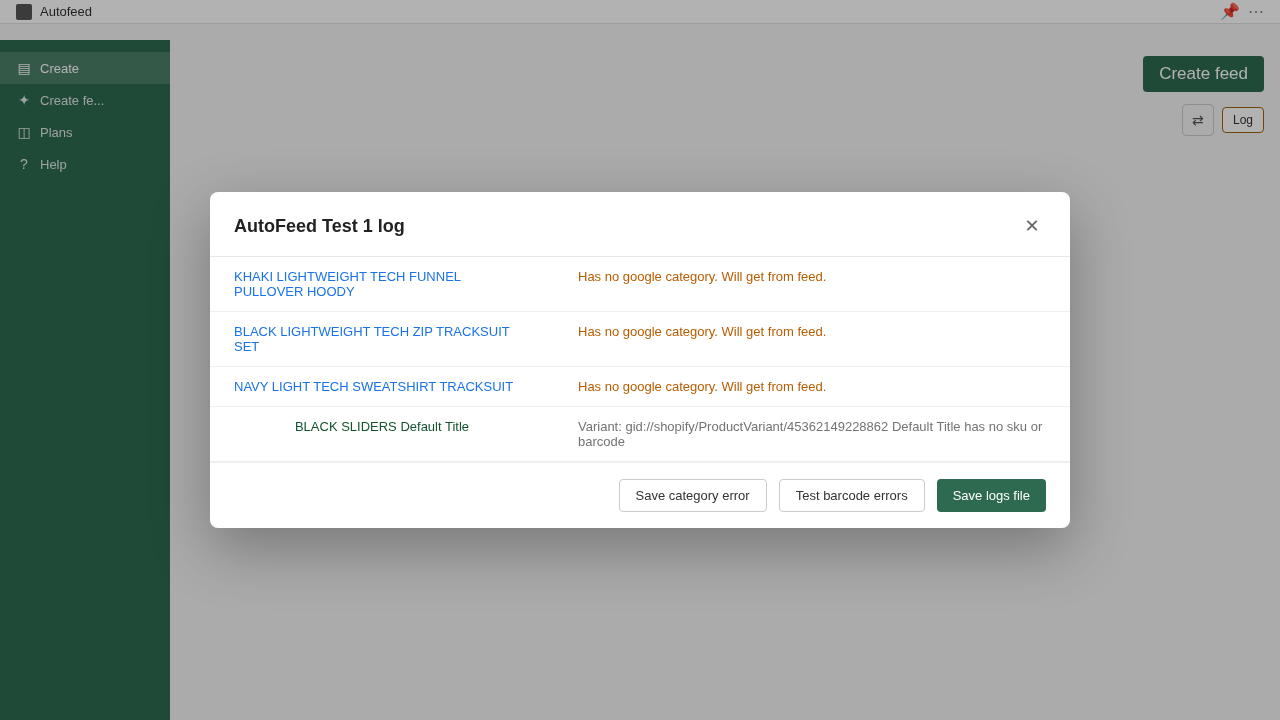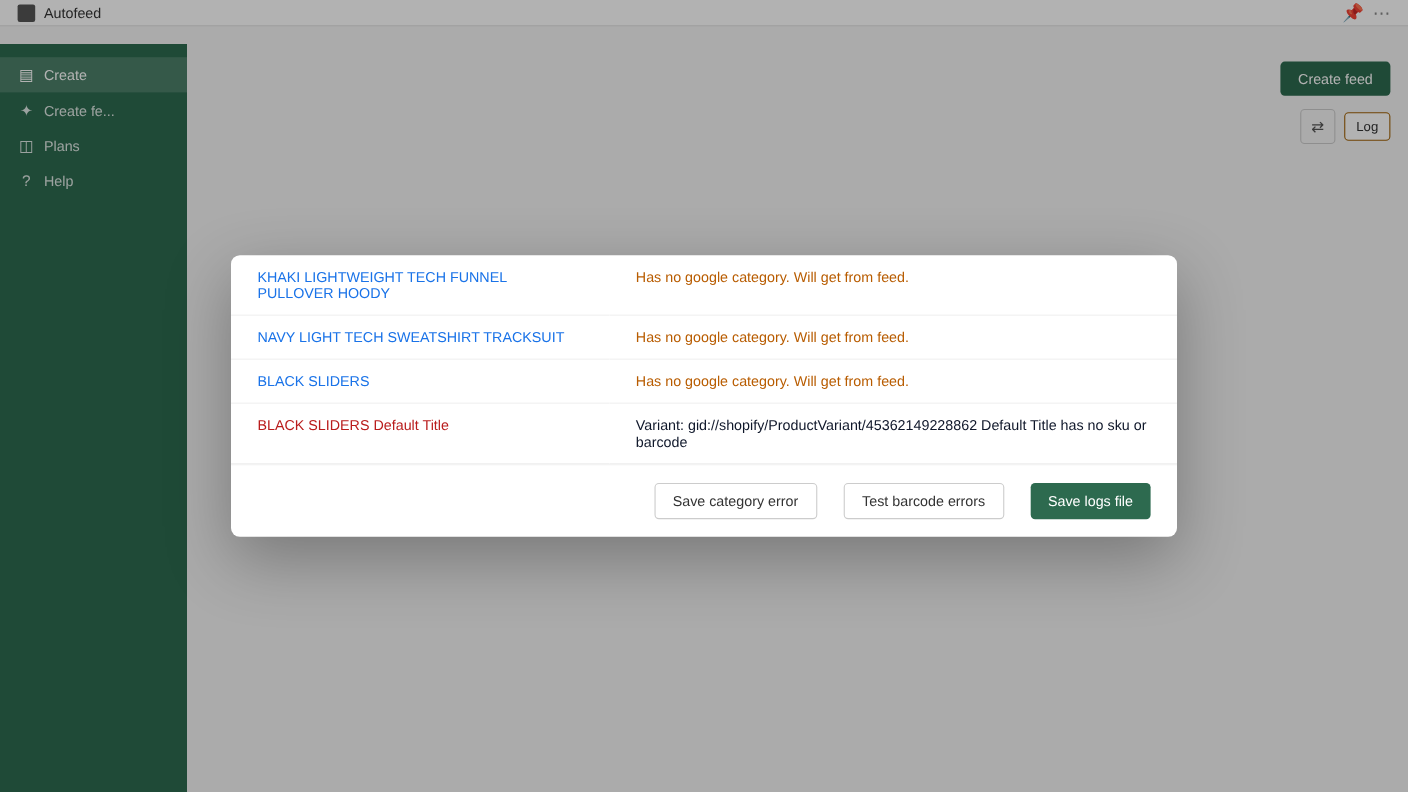--- a/index.html
+++ b/index.html
@@ -94,21 +94,21 @@
       display: flex;
       justify-content: flex-end;
       margin-bottom: 12px;
     }
     .create-feed-btn {
       background: #2d6a4f;
       color: #fff;
       border: none;
       border-radius: 4px;
       padding: 8px 16px;
-      font-size: 13px;
+      font-size: 17px;
       cursor: pointer;
     }
 
     
     .log-bar {
       display: flex;
       justify-content: flex-end;
       align-items: center;
       gap: 8px;
       margin-bottom: 8px;
@@ -204,21 +204,21 @@
     .log-table td:first-child {
       color: #1a73e8;
       width: 40%;
       font-weight: 500;
     }
 
     .modal-footer {
       padding: 16px 24px;
       display: flex;
       justify-content: flex-end;
-      gap: 24px;
+      gap: 12px;
       border-top: 1px solid #f0f0f0;
     }
     .btn-outline {
       background: #fff;
       border: 1px solid #ccc;
       border-radius: 4px;
       padding: 8px 16px;
       font-size: 13px;
       cursor: pointer;
       color: #333;
@@ -293,39 +293,43 @@
   </div>
   <div class="log-bar">
     <div class="sync-icon">⇄</div>
     <button class="log-btn2">Log</button>
   </div>
 </div>
 
 <div class="overlay"></div>
 
 <div class="modal">
+  <div class="modal-header">
+    <span class="modal-title">AutoFeed Test 1 log</span>
+    <div class="modal-close">✕</div>
+  </div>
 
   <div class="modal-body">
     <table class="log-table">
       <tbody id="log-tbody">
       <tr>
             <td style="color: rgb(26, 115, 232); cursor: pointer;">KHAKI LIGHTWEIGHT TECH FUNNEL PULLOVER HOODY</td>
             <td style="color: rgb(184, 92, 0);">Has no google category. Will get from feed.</td>
           </tr>
           <tr>
+            <td style="color: rgb(26, 115, 232); cursor: pointer;">BLACK LIGHTWEIGHT TECH ZIP TRACKSUIT SET</td>
+            <td style="color: rgb(184, 92, 0);">Has no google category. Will get from feed.</td>
+          </tr>
+          <tr>
             <td style="color: rgb(26, 115, 232); cursor: pointer; margin-top: 20px;">NAVY LIGHT TECH SWEATSHIRT TRACKSUIT</td>
             <td style="color: rgb(184, 92, 0);">Has no google category. Will get from feed.</td>
           </tr>
           <tr>
-            <td style="color: rgb(26, 115, 232); cursor: pointer;">BLACK SLIDERS</td>
-            <td style="color: rgb(184, 92, 0);">Has no google category. Will get from feed.</td>
-          </tr>
-          <tr>
-            <td style="color: #b91c1c; cursor: pointer;">BLACK SLIDERS Default Title</td>
-            <td style="color: #0f172a;">Variant: gid://shopify/ProductVariant/45362149228862 Default Title has no sku or barcode</td>
+            <td style="color: #14532d; cursor: pointer; text-align: center;">BLACK SLIDERS Default Title</td>
+            <td style="color: #737373;">Variant: gid://shopify/ProductVariant/45362149228862 Default Title has no sku or barcode</td>
           </tr>
         </tbody>
     </table>
   </div>
 
   <div class="modal-footer">
     <button class="btn-outline">Save category error</button>
     <button class="btn-outline">Test barcode errors</button>
     <button class="btn-primary">Save logs file</button>
   </div>

